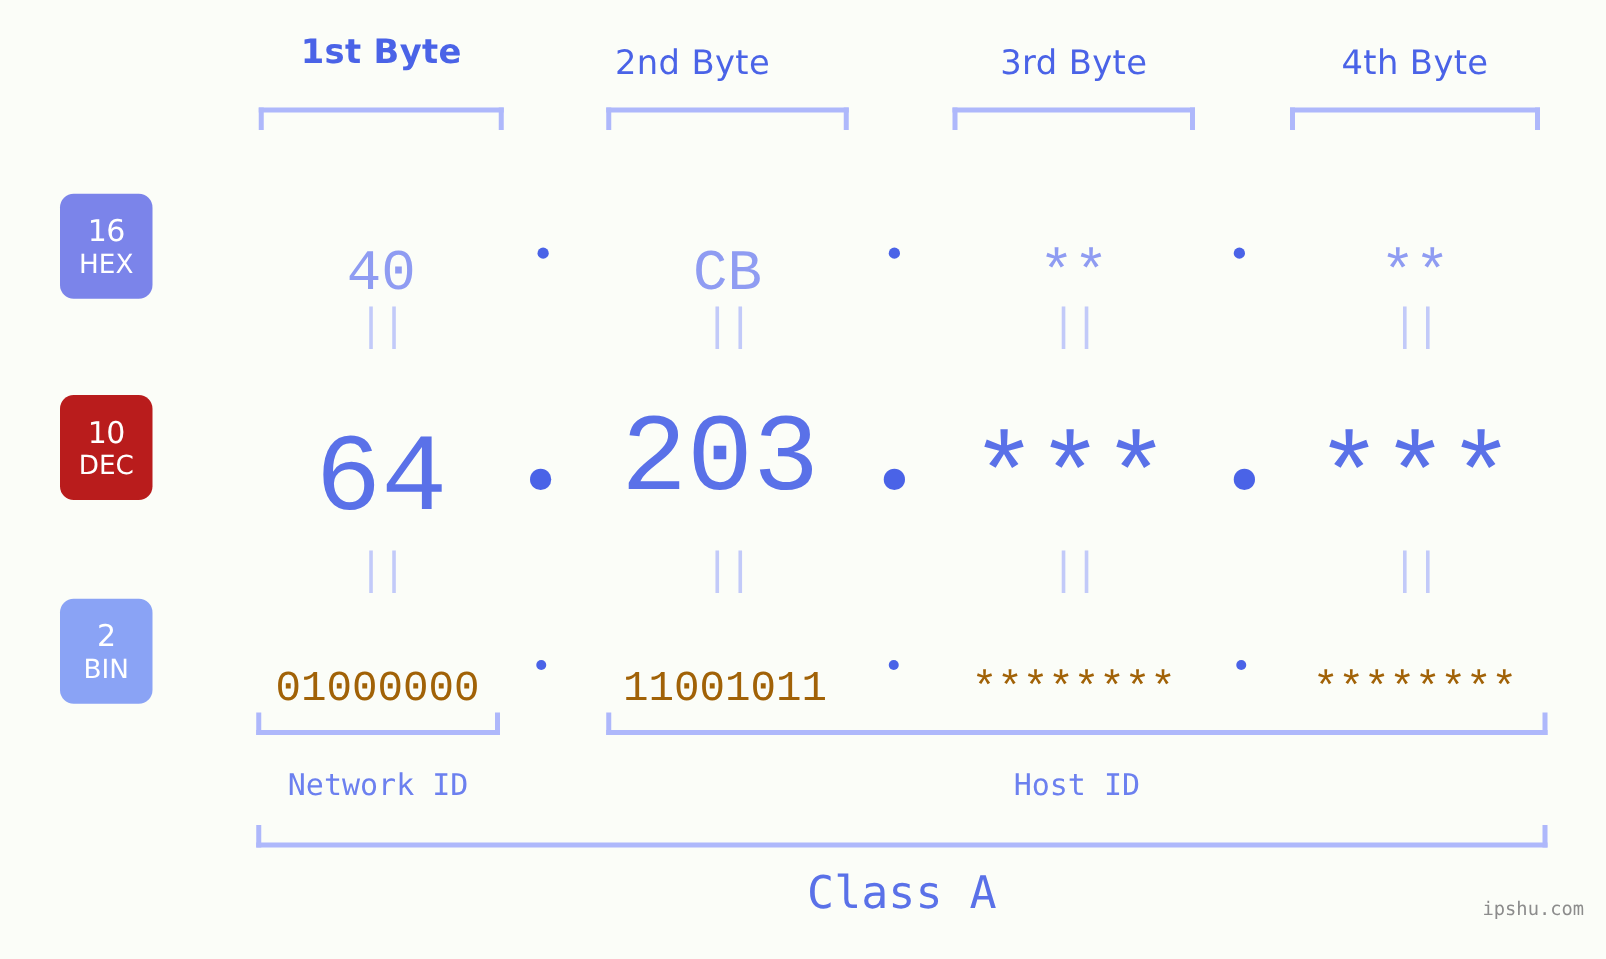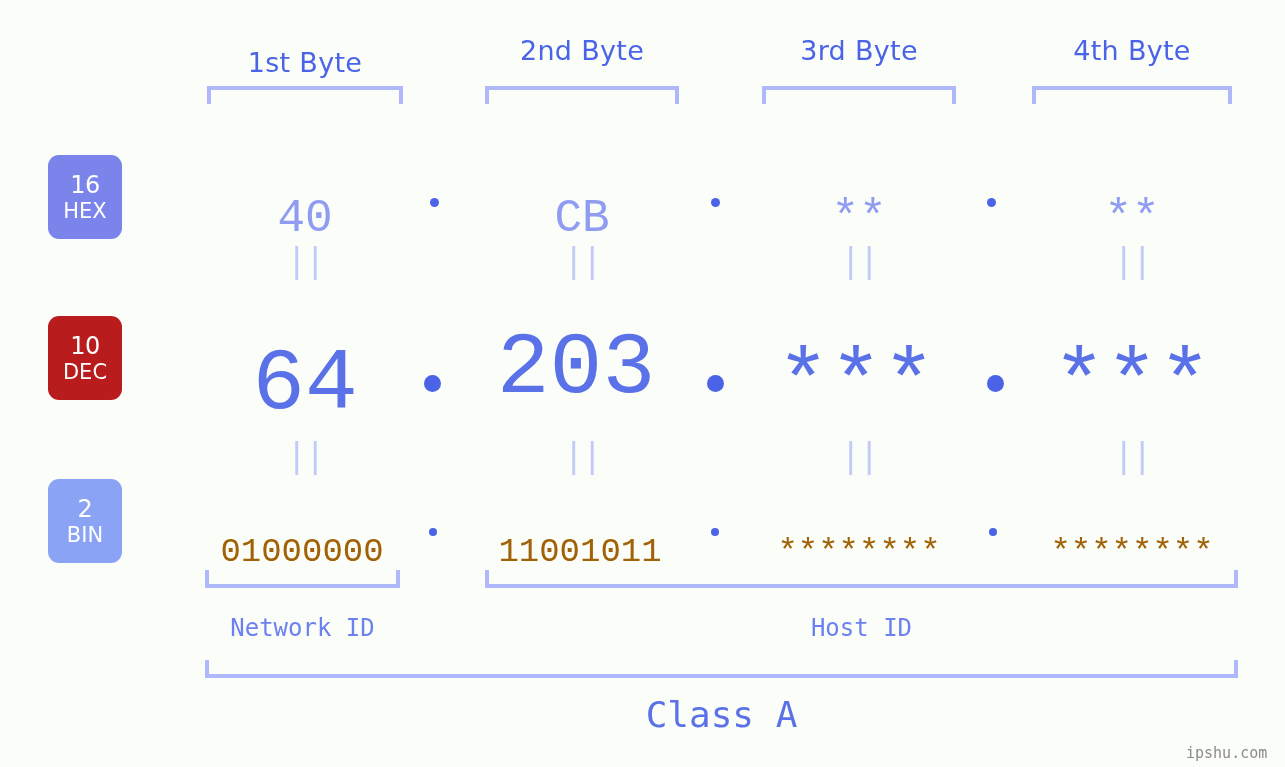--- a/index.html
+++ b/index.html
@@ -138,22 +138,22 @@
     font-size: 15px;
     color: #8c8c8c;
     white-space: nowrap;
   }
 </style>
 </head>
 <body>
 
 <div class="stage">
 
-  <div class="byte-label" style="left:205px; top:47px; width:200px;">1st Byte</div>
-  <div class="byte-label" style="left:484px; top:35px; width:196px;">2nd Byte</div>
+  <div class="byte-label" style="left:205px; top:26px; width:200px;font-weight:bold;">1st Byte</div>
+  <div class="byte-label" style="left:456px; top:35px; width:196px;">2nd Byte</div>
   <div class="byte-label" style="left:762px; top:35px; width:194px;">3rd Byte</div>
   <div class="byte-label" style="left:1032px; top:35px; width:200px;">4th Byte</div>
 
   <div class="bracket bracket-down" style="left:207px; top:86px; width:196px;"></div>
   <div class="bracket bracket-down" style="left:485px; top:86px; width:194px;"></div>
   <div class="bracket bracket-down" style="left:762px; top:86px; width:194px;"></div>
   <div class="bracket bracket-down" style="left:1032px; top:86px; width:200px;"></div>
 
   <div class="badge badge-hex" style="left:48px; top:155px;">
     <span class="num">16</span>
@@ -209,15 +209,15 @@
 
   <div class="bracket bracket-up" style="left:205px; top:570px; width:195px;"></div>
   <div class="bracket bracket-up" style="left:485px; top:570px; width:753px;"></div>
 
   <div class="id-label" style="left:205px; top:614px; width:195px;">Network ID</div>
   <div class="id-label" style="left:485px; top:614px; width:753px;">Host ID</div>
 
   <div class="bracket bracket-up" style="left:205px; top:660px; width:1033px;"></div>
   <div class="class-label" style="left:205px; top:694px; width:1033px;">Class A</div>
 
-  <div class="watermark" style="left:1186px; top:718px;margin-top:26px;">ipshu.com</div>
+  <div class="watermark" style="left:1186px; top:718px;">ipshu.com</div>
 
 </div>
 
 </body></html>

